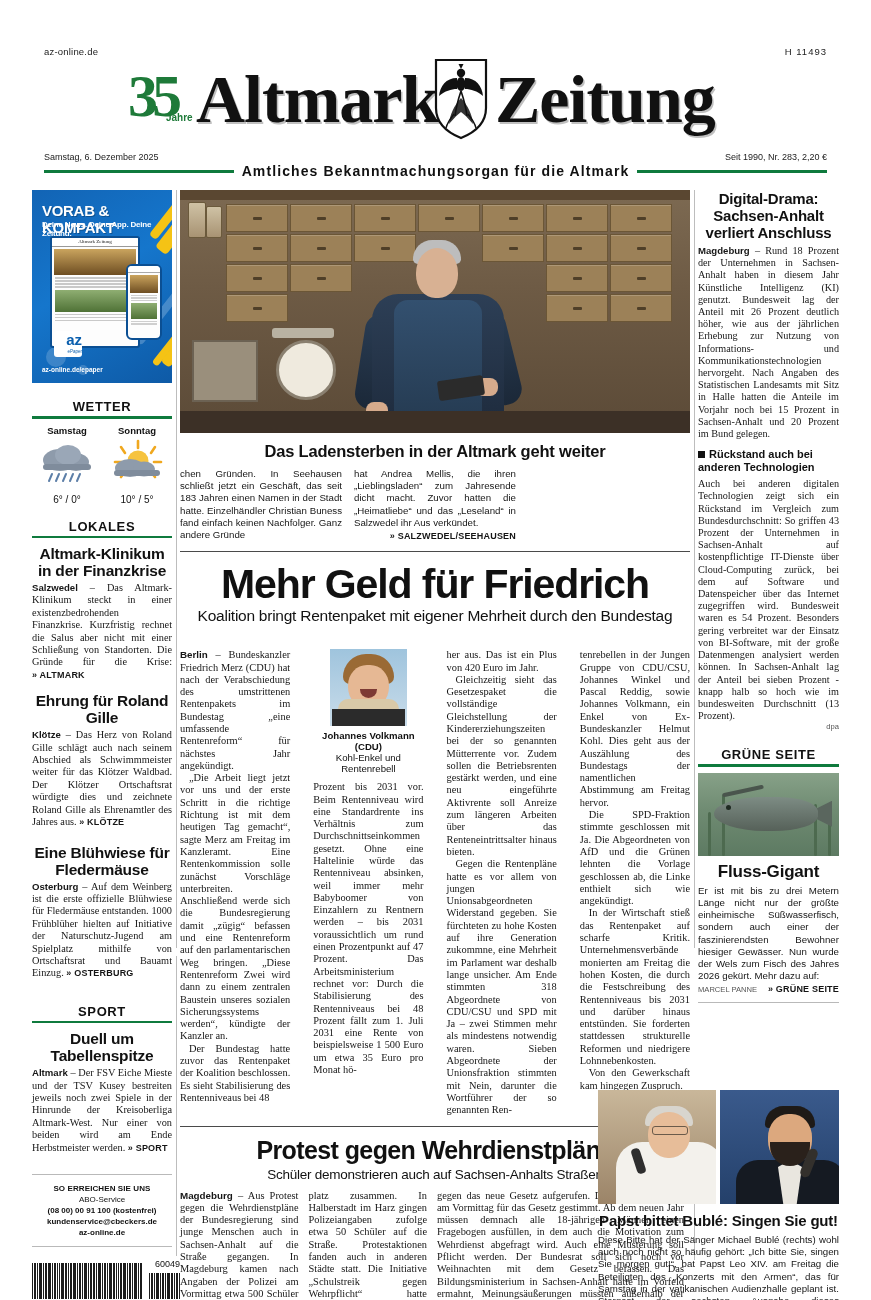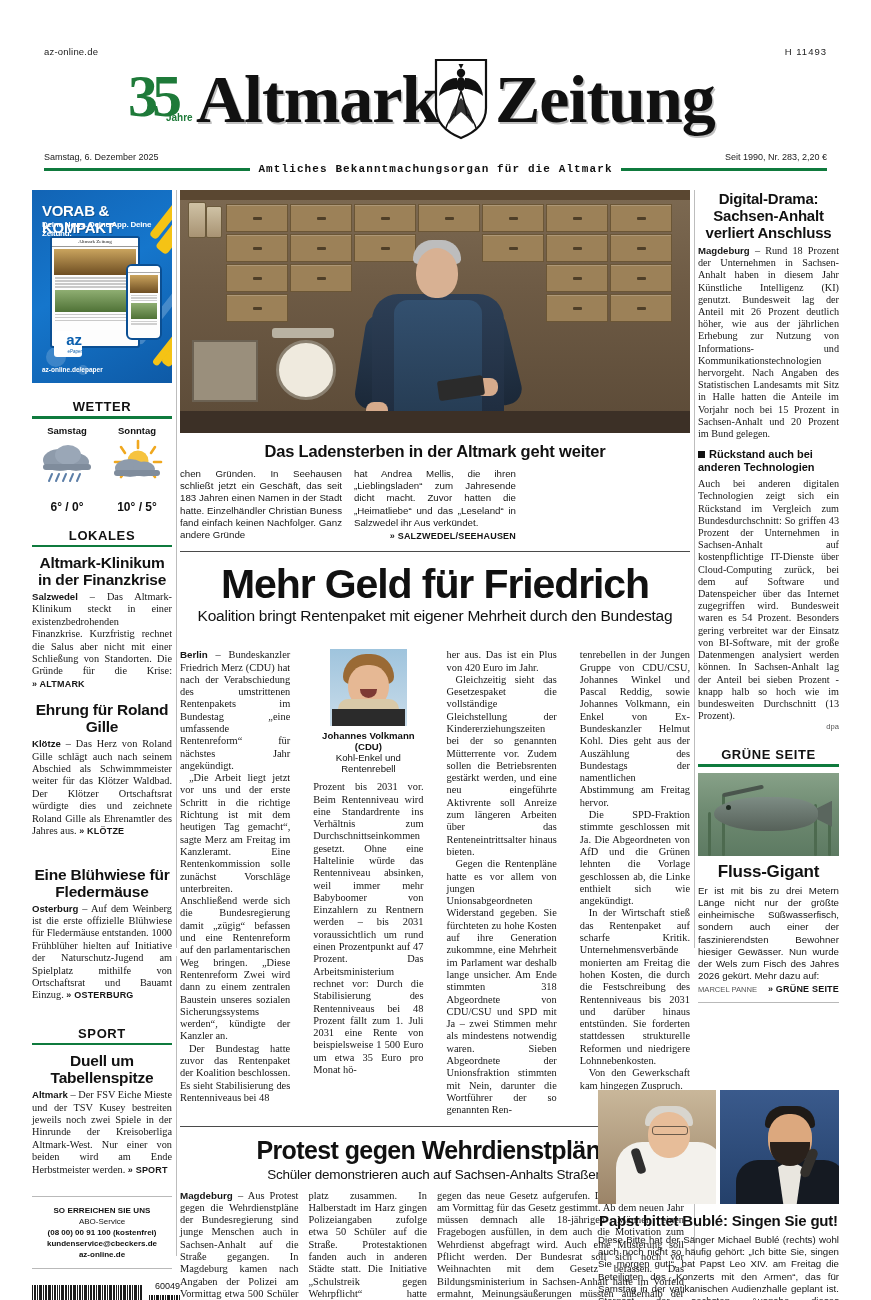--- a/index.html
+++ b/index.html
@@ -32,22 +32,22 @@
   #mh-word-2{left:495px;top:4px;}
   .eagle{position:absolute;left:432px;top:-2px;width:58px;height:82px;}
 
   
   #datebar{position:absolute;left:44px;top:152px;width:783px;height:22px;}
   #datebar .dt,#datebar .iss{position:absolute;top:0;font-family:"Liberation Sans",sans-serif;
       font-size:9px;color:#222;}
   #datebar .dt{left:0;} #datebar .iss{right:0;}
   #datebar .strapline{position:absolute;left:0;right:0;top:11px;display:flex;align-items:center;gap:8px;}
   #datebar .strapline .ln{flex:1;height:3px;background:#0f7a3d;}
-  #datebar .strapline .tx{font-family:Liberation Mono, monospace;font-weight:bold;
-      font-size:11px;letter-spacing:1.1px;color:#111;white-space:nowrap;}
+  #datebar .strapline .tx{font-family:Liberation Sans, sans-serif;font-weight:bold;
+      font-size:14px;letter-spacing:1.1px;color:#111;white-space:nowrap;}
 
   
   #cols{position:absolute;left:32px;top:190px;width:807px;height:1080px;}
   .colL{position:absolute;left:0;top:0;width:140px;}
   .colC{position:absolute;left:148px;top:0;width:510px;}
   .colR{position:absolute;left:666px;top:0;width:141px;}
   .vline{position:absolute;width:1px;background:#bdbdbd;}
 
   
   .ad{position:relative;width:140px;height:193px;overflow:hidden;
@@ -91,21 +91,21 @@
   
   .sechead{font-family:"Liberation Sans",sans-serif;font-weight:bold;font-size:13px;
       text-align:center;letter-spacing:.6px;color:#111;}
   .sechead-rule{height:2.5px;background:#0f7a3d;margin-top:2px;}
 
   
   .wx{display:flex;justify-content:space-around;margin-top:6px;}
   .wx .day{width:66px;text-align:center;}
   .wx .dn{font-family:"Liberation Sans",sans-serif;font-weight:bold;font-size:9.5px;color:#111;}
   .wx .icon{height:48px;position:relative;margin-top:2px;}
-  .wx .tmp{font-family:"Liberation Sans",sans-serif;font-size:12px;color:#111;margin-top:14px;font-weight:bold;}
+  .wx .tmp{font-family:"Liberation Sans",sans-serif;font-size:10px;color:#111;margin-top:8px;}
 
   
   .tz-h{font-family:"Liberation Sans",sans-serif;font-weight:bold;font-size:15.5px;
       line-height:17px;text-align:center;color:#111;margin:7px 0 3px;letter-spacing:-.2px;}
   .tz-b{font-family:"Liberation Serif",serif;font-size:10.3px;line-height:12.4px;color:#161616;}
   .tz-b b{font-family:"Liberation Sans",sans-serif;font-size:9.6px;}
   .more{font-family:"Liberation Sans",sans-serif;font-weight:bold;font-size:9px;
       letter-spacing:.2px;white-space:nowrap;}
 
   
@@ -381,21 +381,21 @@
         <div>
           <div class="tz-h">Altmark-Klinikum in der Finanzkrise</div>
           <div class="tz-b just"><b>Salzwedel</b><span> – Das Altmark-Klinikum steckt in einer existenzbedrohenden Finanzkrise. Kurzfristig rechnet die Salus aber nicht mit einer Schließung von Standorten. Die Gründe für die Krise:</span> <span class="more">» ALTMARK</span></div>
         </div>
 
         <div style="margin-top:11px;">
           <div class="tz-h">Ehrung für Roland Gille</div>
           <div class="tz-b just"><b>Klötze</b><span> – Das Herz von Roland Gille schlägt auch nach seinem Abschied als Schwimmmeister weiter für das Klötzer Waldbad. Der Klötzer Ortschaftsrat würdigte dies und zeichnete Roland Gille als Ehrenamtler des Jahres aus.</span> <span class="more">» KLÖTZE</span></div>
         </div>
 
-        <div style="margin-top:28px;">
+        <div style="margin-top:15px;">
           <div class="tz-h">Eine Blühwiese für Fledermäuse</div>
           <div class="tz-b just"><b>Osterburg</b><span> – Auf dem Weinberg ist die erste offizielle Blühwiese für Fledermäuse entstanden. 1000 Frühblüher hielten auf Initiative der Naturschutz-Jugend am Spielplatz mithilfe von Ortschaftsrat und Bauamt Einzug.</span> <span class="more">» OSTERBURG</span></div>
         </div>
       </div>
 
       <div style="margin-top:24px;">
         <div class="sechead">SPORT</div>
         <div class="sechead-rule"></div>
         <div>
           <div class="tz-h">Duell um Tabellenspitze</div>

